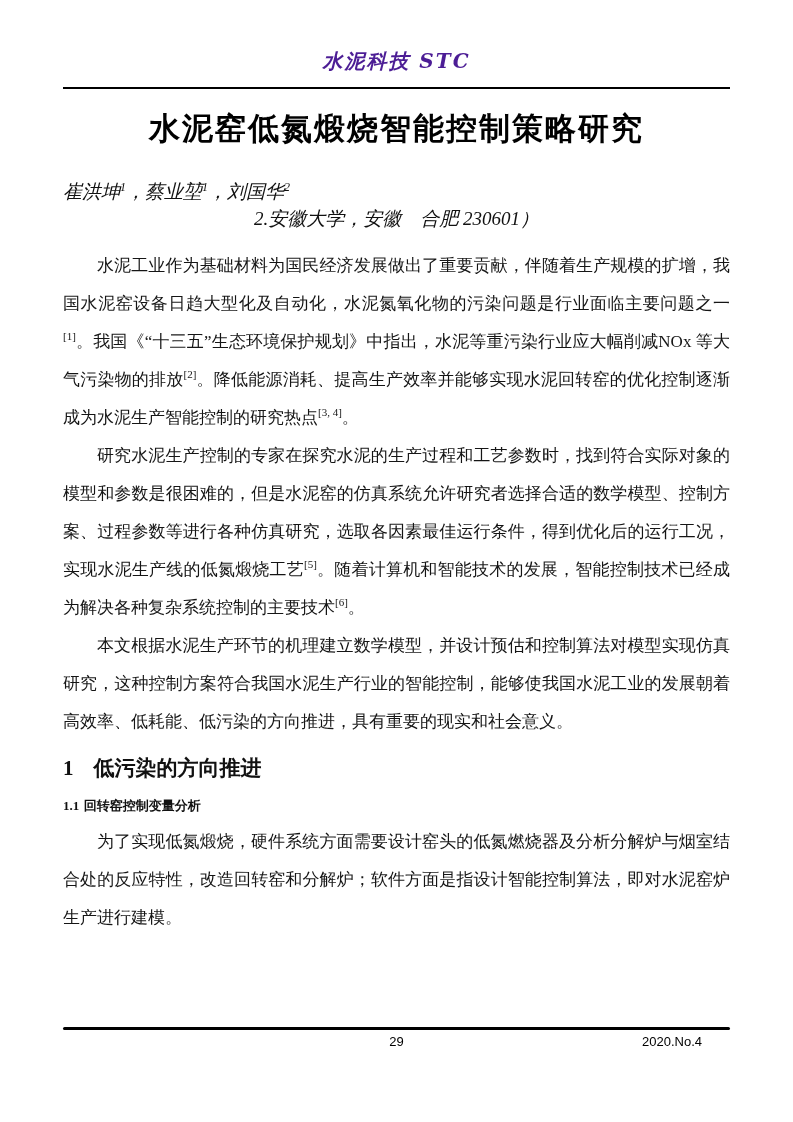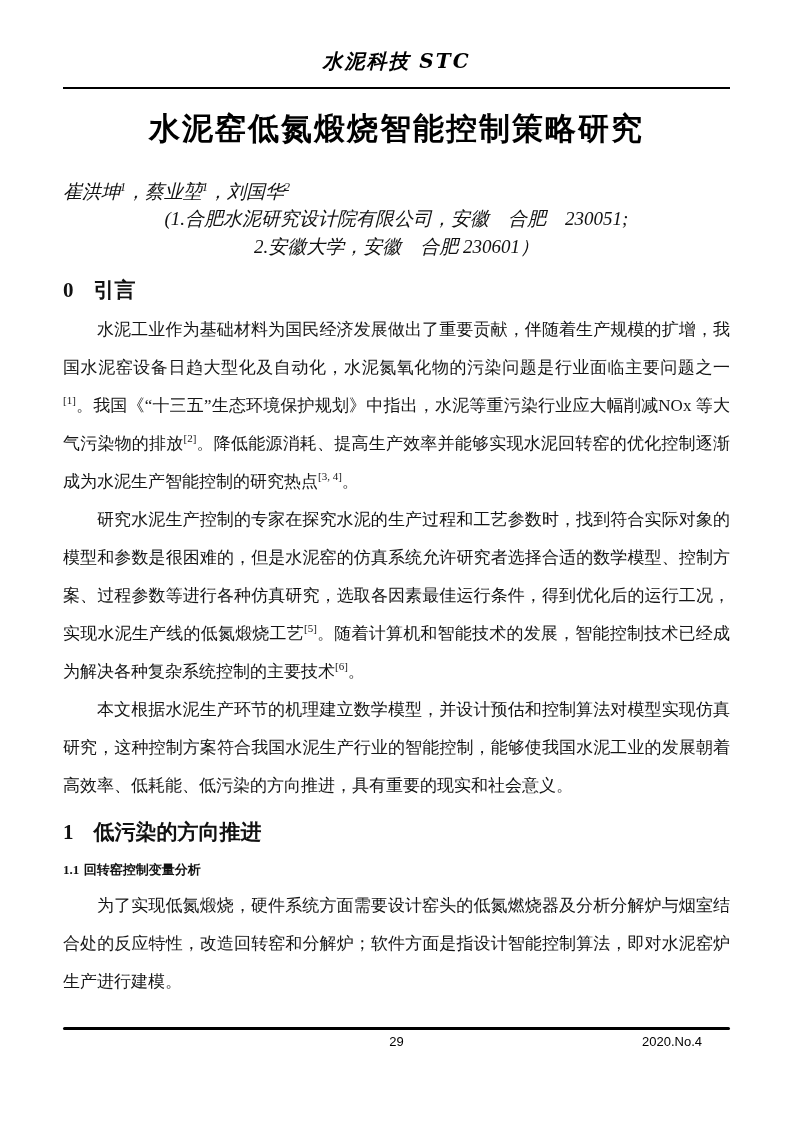--- a/index.html
+++ b/index.html
@@ -22,21 +22,21 @@
     padding-bottom: 12px;
     border-bottom: 2px solid #000;
     text-align: center;
   }
   .journal-title {
     font-family: "DejaVu Serif", "Liberation Serif", serif;
     font-style: italic;
     font-weight: bold;
     font-size: 20px;
     letter-spacing: 2px;
-    color: #000000;
+    color: #4c1d95;
   }
 
   
   .article-title {
     margin-top: 20px;
     text-align: center;
     font-family: "Liberation Sans", "DejaVu Sans", sans-serif;
     font-weight: 700;
     font-size: 31px;
     line-height: 40px;
@@ -119,26 +119,24 @@
 
     <div class="journal-header">
       <span class="journal-title">水泥科技 STC</span>
     </div>
 
     <h1 class="article-title">水泥窑低氮煅烧智能控制策略研究</h1>
 
     <div class="authors"><span>崔洪坤</span><sup>1</sup><span>，</span><span>蔡业堃</span><sup>1</sup><span>，</span><span>刘国华</span><sup>2</sup></div>
 
     <div class="affiliations">
-        <div class="aff">(1.合肥水泥研究设计院有限公司，安徽　合肥　230051;</div>
         <div class="aff">2.安徽大学，安徽　合肥 230601）</div>
       </div>
 
     <div class="sections">
-        <h2 class="sec"><span class="num">0</span><span>引言</span></h2>
         <p class="body-par"><span>水泥工业作为基础材料为国民经济发展做出了重要贡献，伴随着生产规模的扩增，我国水泥窑设备日趋大型化及自动化，水泥氮氧化物的污染问题是行业面临主要问题之一</span><sup>[1]</sup><span>。我国《“十三五”生态环境保护规划》中指出，水泥等重污染行业应大幅削减NOx 等大气污染物的排放</span><sup>[2]</sup><span>。降低能源消耗、提高生产效率并能够实现水泥回转窑的优化控制逐渐成为水泥生产智能控制的研究热点</span><sup>[3, 4]</sup><span>。</span></p>
         <p class="body-par"><span>研究水泥生产控制的专家在探究水泥的生产过程和工艺参数时，找到符合实际对象的模型和参数是很困难的，但是水泥窑的仿真系统允许研究者选择合适的数学模型、控制方案、过程参数等进行各种仿真研究，选取各因素最佳运行条件，得到优化后的运行工况，实现水泥生产线的低氮煅烧工艺</span><sup>[5]</sup><span>。随着计算机和智能技术的发展，智能控制技术已经成为解决各种复杂系统控制的主要技术</span><sup>[6]</sup><span>。</span></p>
         <p class="body-par"><span>本文根据水泥生产环节的机理建立数学模型，并设计预估和控制算法对模型实现仿真研究，这种控制方案符合我国水泥生产行业的智能控制，能够使我国水泥工业的发展朝着高效率、低耗能、低污染的方向推进，具有重要的现实和社会意义。</span></p>
         <h2 class="sec"><span class="num">1</span><span>低污染的方向推进</span></h2>
         <h3 class="sec"><span class="num">1.1</span><span>回转窑控制变量分析</span></h3>
         <p class="body-par"><span>为了实现低氮煅烧，硬件系统方面需要设计窑头的低氮燃烧器及分析分解炉与烟室结合处的反应特性，改造回转窑和分解炉；软件方面是指设计智能控制算法，即对水泥窑炉生产进行建模。</span></p>
       </div>
 
   </div>
 

